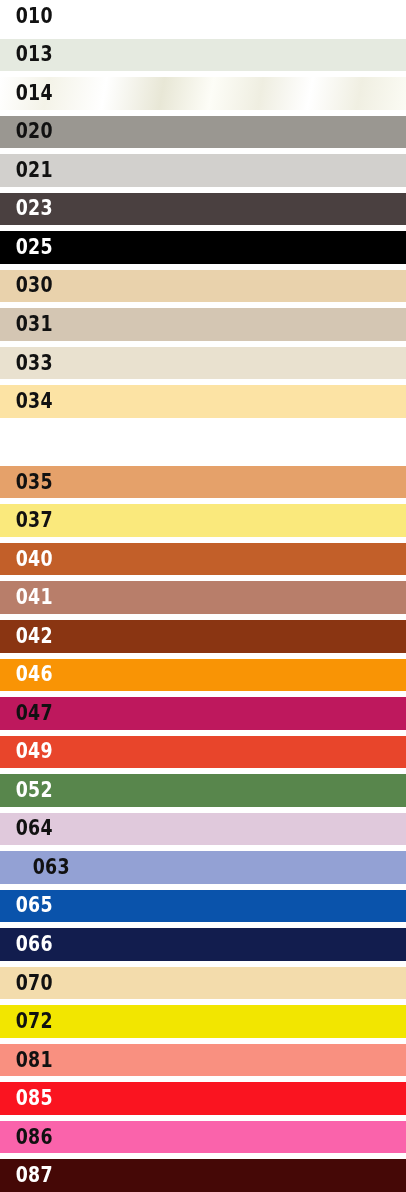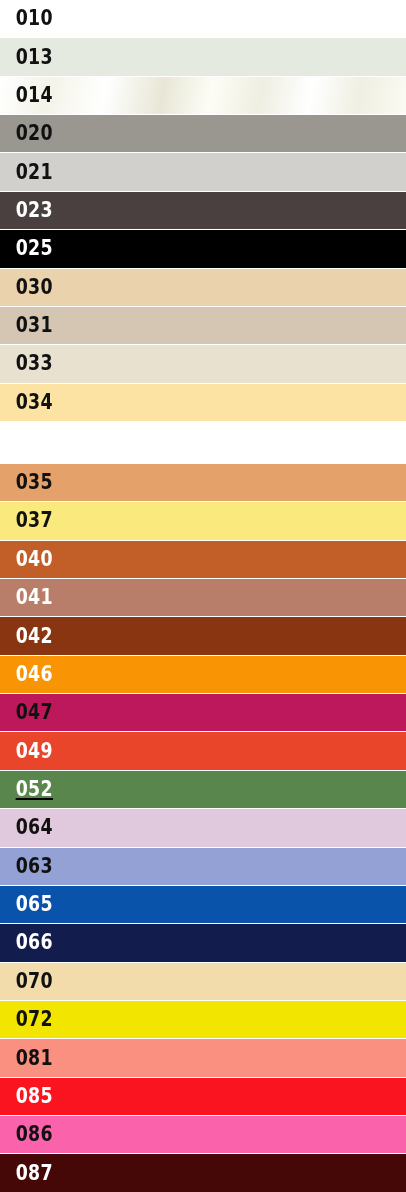--- a/index.html
+++ b/index.html
@@ -19,21 +19,21 @@
     display: flex;
     flex-direction: column;
     background: #ffffff;
   }
 
   .swatch-row {
     flex: 1 1 0;
     position: relative;
     display: flex;
     align-items: center;
-    border-bottom: 1px solid #ec4899;
+    border-bottom: 6px solid #ec4899;
     min-height: 0;
   }
 
   .swatch-row:last-child {
     border-bottom: none;
   }
 
   .swatch-label {
     padding-left: 17px;
     font-size: 21px;
@@ -119,27 +119,27 @@
     </div>
     <div class="swatch-row" style="background-color: rgb(249, 148, 5); border-bottom-color: rgb(255, 255, 255);">
       <span class="swatch-label light-text">046</span>
     </div>
     <div class="swatch-row" style="background-color: #be185d; border-bottom-color: rgb(255, 255, 255);">
       <span class="swatch-label dark-text">047</span>
     </div>
     <div class="swatch-row" style="background-color: rgb(232, 69, 43); border-bottom-color: rgb(255, 255, 255);">
       <span class="swatch-label light-text">049</span>
     </div>
-    <div class="swatch-row" style="background-color: rgb(88, 134, 76); border-bottom-color: rgb(255, 255, 255); text-decoration: underline;">
+    <div class="swatch-row" style="background-color: rgb(88, 134, 76); border-bottom-color: rgb(255, 255, 255);">
       <span class="swatch-label light-text">052</span>
     </div>
     <div class="swatch-row" style="background-color: rgb(224, 201, 220); border-bottom-color: rgb(255, 255, 255);">
       <span class="swatch-label dark-text">064</span>
     </div>
-    <div class="swatch-row" style="background-color: rgb(147, 161, 212); border-bottom-color: rgb(255, 255, 255);">
+    <div class="swatch-row" style="background-color: rgb(147, 161, 212); border-bottom-color: rgb(255, 255, 255); padding-left: 17px;">
       <span class="swatch-label dark-text">063</span>
     </div>
     <div class="swatch-row" style="background-color: rgb(10, 83, 171); border-bottom-color: rgb(255, 255, 255);">
       <span class="swatch-label light-text">065</span>
     </div>
     <div class="swatch-row" style="background-color: rgb(18, 29, 78); border-bottom-color: rgb(255, 255, 255);">
       <span class="swatch-label light-text">066</span>
     </div>
     <div class="swatch-row" style="background-color: rgb(243, 220, 172); border-bottom-color: rgb(255, 255, 255);">
       <span class="swatch-label dark-text">070</span>

